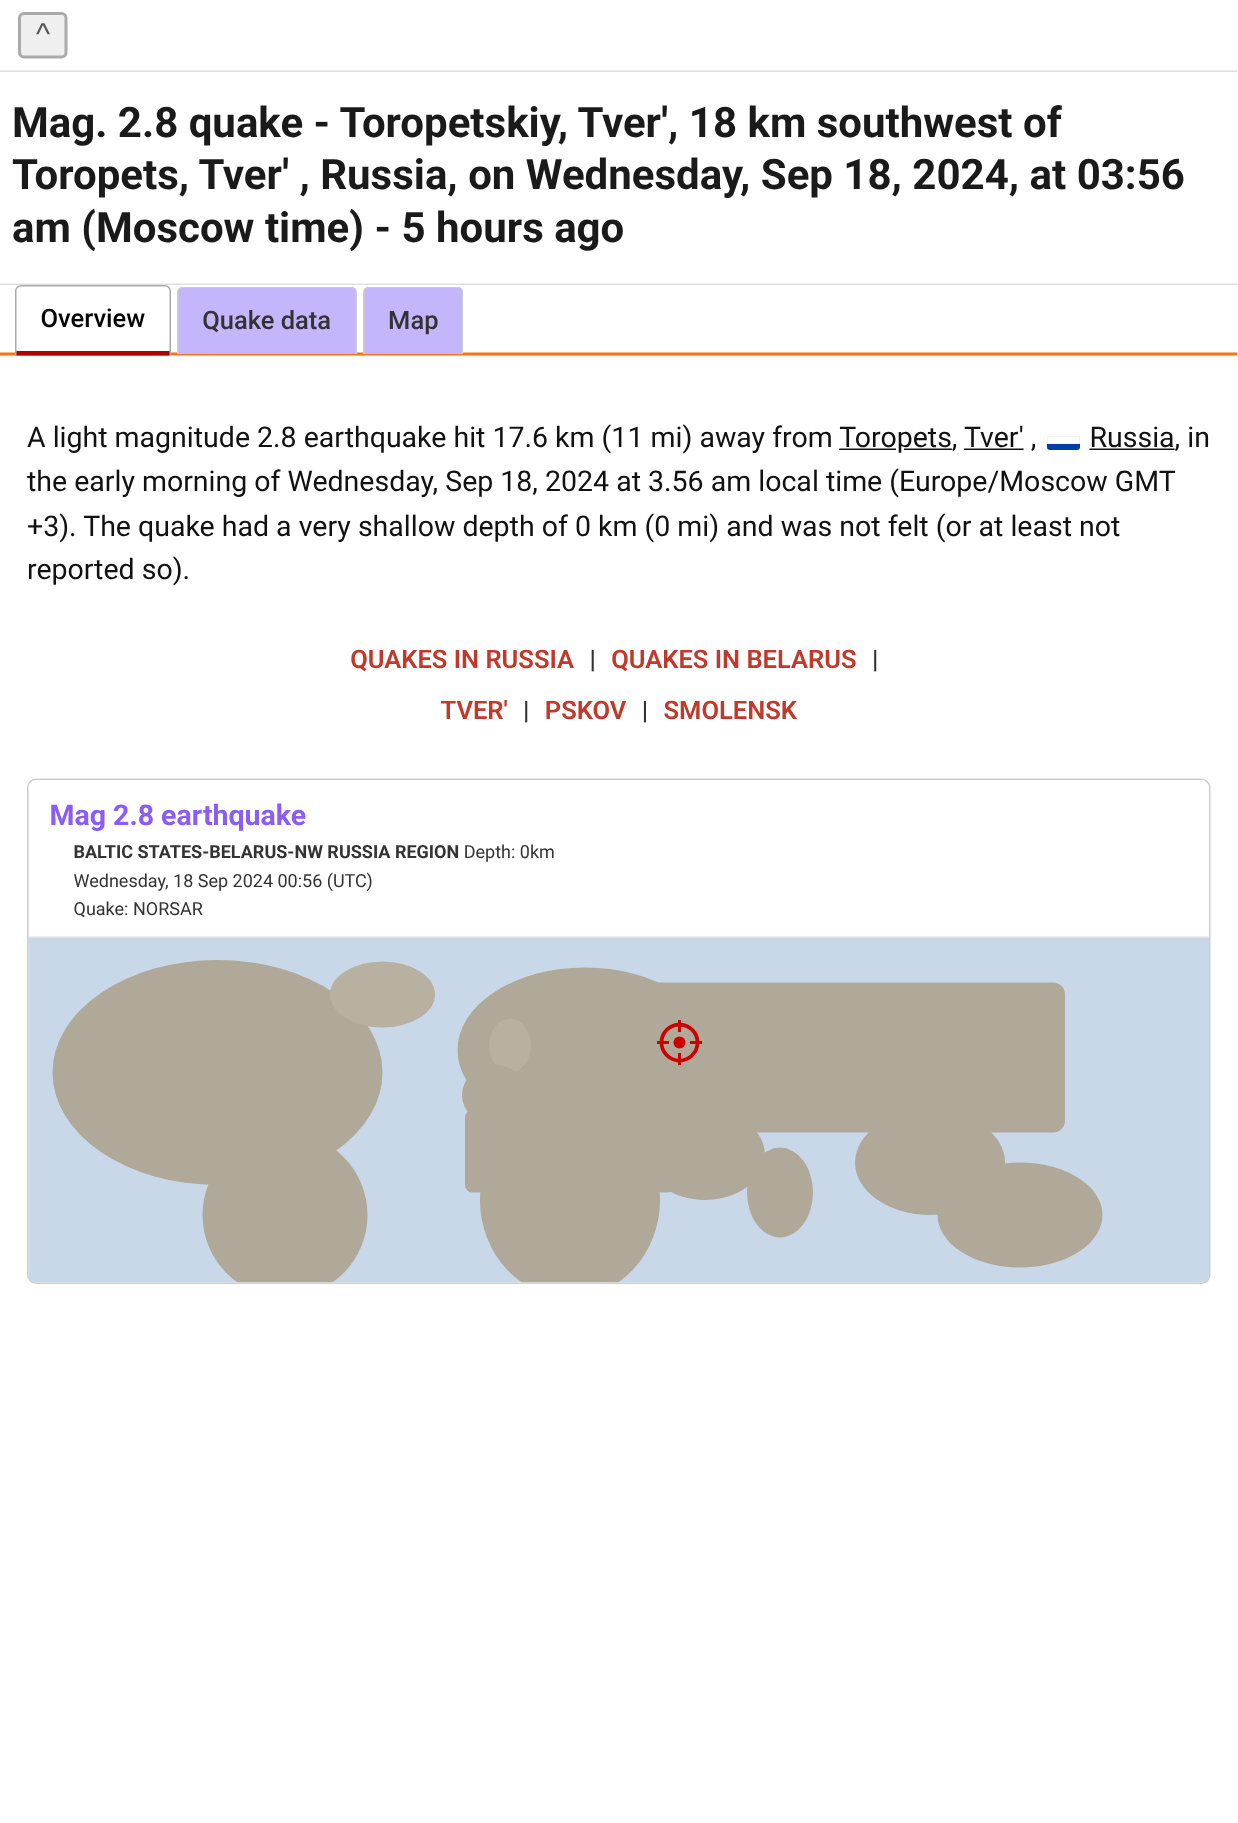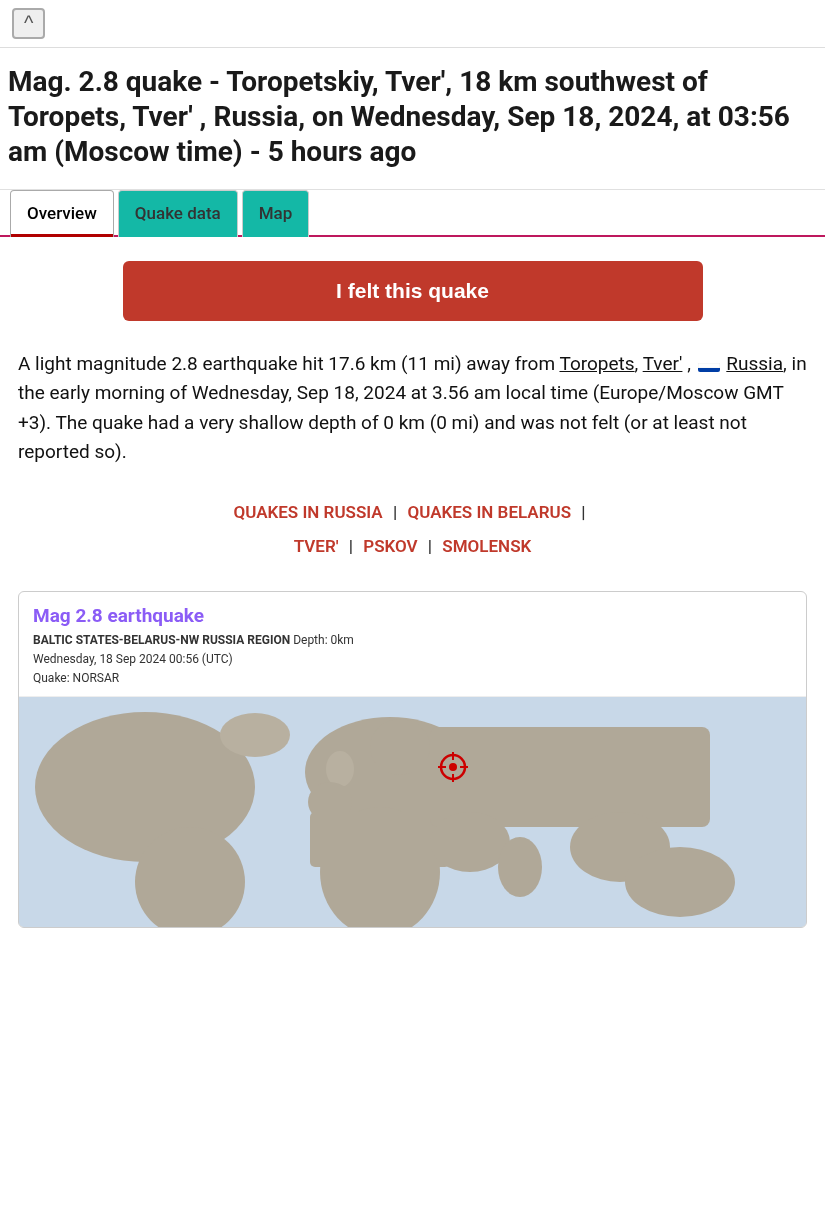--- a/index.html
+++ b/index.html
@@ -33,34 +33,35 @@
       padding: 16px 18px 20px 8px;
       font-size: 28px;
       font-weight: 700;
       color: #1a1a1a;
       line-height: 1.25;
       border-bottom: 1px solid #e0e0e0;
     }
 
     .tabs-container {
       display: flex;
-      border-bottom: 2px solid #be185d;
+      border-bottom: 2px solid #f97316;
       padding: 0 10px;
       gap: 4px;
       background: #fff;
+      align-items: center;
     }
     .tab {
       padding: 12px 16px;
       font-size: 17px;
       font-weight: 500;
       color: #333;
       border: 1px solid #ccc;
       border-bottom: none;
       border-radius: 4px 4px 0 0;
-      background: #14b8a6;
+      background: #c4b5fd;
       cursor: pointer;
       position: relative;
       margin-bottom: -2px;
       white-space: nowrap;
     }
     .tab.active {
       border-bottom: 2px solid #fff;
       background: #fff;
       color: #000;
       border-color: #aaa;
@@ -136,20 +137,21 @@
     .map-card-title {
       font-size: 19px;
       font-weight: 700;
       color: #8b5cf6;
       margin-bottom: 4px;
     }
     .map-card-meta {
       display: flex;
       gap: 20px;
       flex-wrap: wrap;
+      margin-left: 16px;
     }
     .map-card-meta-left, .map-card-meta-right {
       font-size: 12px;
       color: #333;
       line-height: 1.6;
     }
     .map-card-meta-left strong, .map-card-meta-right strong {
       font-weight: 700;
       font-size: 12px;
     }
@@ -191,23 +193,20 @@
   <div class="tab">
     <span>Quake data</span>
   </div>
   <div class="tab">
     <span>Map</span>
   </div>
 </div>
 
 <div class="content-area">
 
-  <button class="felt-button">
-    <span>I felt this quake</span>
-  </button>
 
   <p class="description">
     A light magnitude 2.8 earthquake hit 17.6 km (11 mi) away from
     <a href="#">Toropets</a>,
     <a href="#">Tver'</a> ,
     <span style="display:inline-block; width:22px; height:15px; vertical-align:middle; margin:0 2px; overflow:hidden; border-radius:2px;">
       <svg width="22" height="15" viewBox="0 0 22 15" xmlns="http://www.w3.org/2000/svg">
         <rect width="22" height="5" y="0" fill="#ffffff" stroke="#ccc" stroke-width="0.3"></rect>
         <rect width="22" height="5" y="5" fill="#003DA5"></rect>
         <rect width="22" height="5" y="10" fill="#CC0000"></rect>

